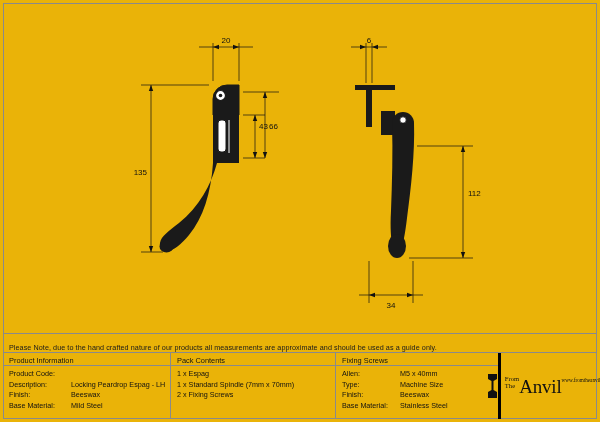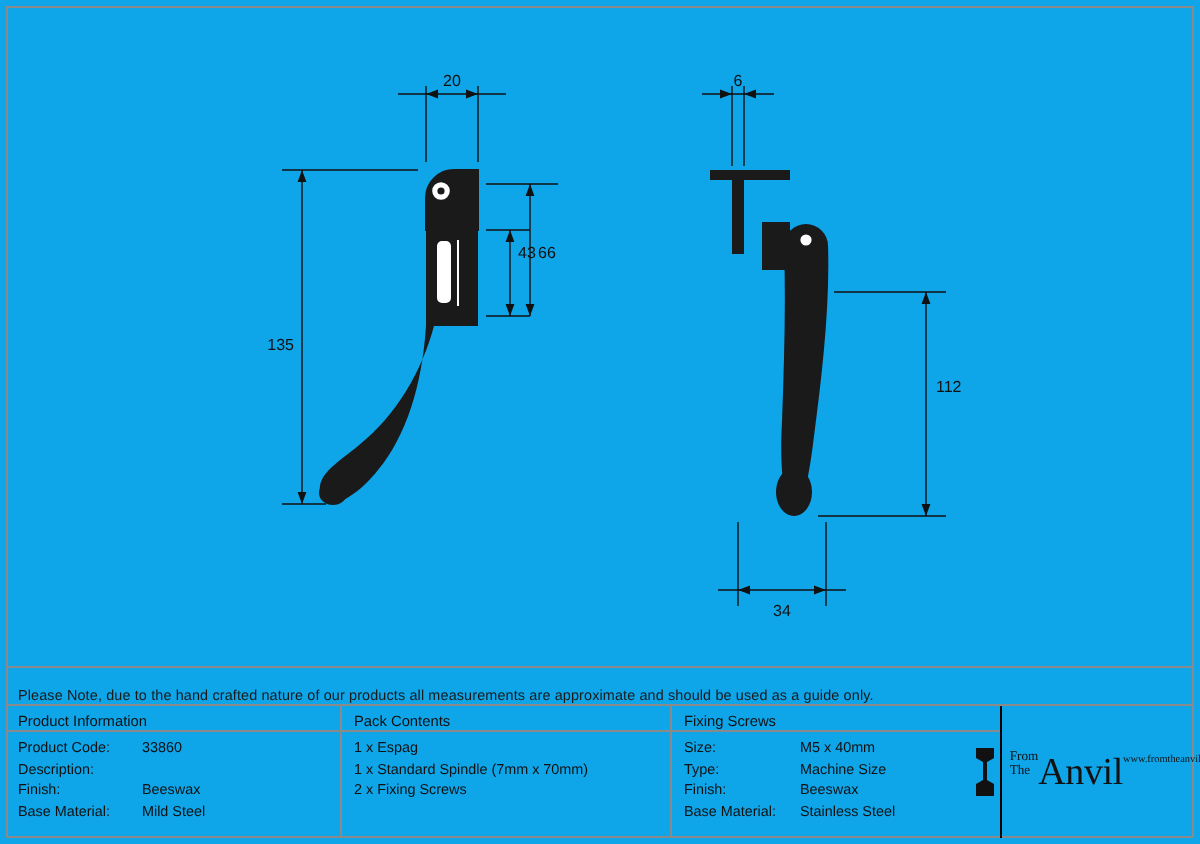--- a/index.html
+++ b/index.html
@@ -7,21 +7,21 @@
     padding: 0;
     background: #ffffff;
   }
   body {
     font-family: "Liberation Sans", sans-serif;
   }
   .sheet {
     position: relative;
     width: 600px;
     height: 422px;
-    background: #0ea5e9;
+    background: #eab308;
     box-sizing: border-box;
     overflow: hidden;
   }
   .outer-border {
     position: absolute;
     left: 3px;
     top: 3px;
     width: 594px;
     height: 416px;
     border: 1px solid #8a8a8a;
@@ -60,21 +60,21 @@
     height: 66px;
     display: flex;
   }
   .col {
     box-sizing: border-box;
     height: 100%;
     position: relative;
   }
   .col-info { width: 168px; border-right: 1px solid #8a8a8a; }
   .col-pack { width: 165px; border-right: 1px solid #8a8a8a; }
-  .col-fix  { width: 165px; border-right: 1px solid #000000; }
+  .col-fix  { width: 165px; border-right: 3px solid #000000; }
   .col-logo { width: 96px; }
   .col-head {
     font-size: 7.4px;
     color: #111;
     padding: 3px 0 0 6px;
     height: 13px;
     box-sizing: border-box;
     border-bottom: 1px solid #8a8a8a;
   }
   .col-body {
@@ -261,24 +261,24 @@
     <div class="note-text">Please Note, due to the hand crafted nature of our products all measurements are approximate and should be used as a guide only.</div>
   </div>
 
   <div class="table-area">
 
     <div class="col col-info">
       <div class="col-head">Product Information</div>
       <div class="col-body">
         <div class="kv">
           <span class="k">Product Code:</span>
-          <span class="v">33860</span>
         </div>
         <div class="kv">
           <span class="k">Description:</span>
+          <span class="v">Locking Peardrop Espag - LH</span>
         </div>
         <div class="kv">
           <span class="k">Finish:</span>
           <span class="v">Beeswax</span>
         </div>
         <div class="kv">
           <span class="k">Base Material:</span>
           <span class="v">Mild Steel</span>
         </div>
       </div>
@@ -290,21 +290,21 @@
         <div class="pack-line">1 x Espag</div>
         <div class="pack-line">1 x Standard Spindle (7mm x 70mm)</div>
         <div class="pack-line">2 x Fixing Screws</div>
       </div>
     </div>
 
     <div class="col col-fix">
       <div class="col-head">Fixing Screws</div>
       <div class="col-body">
         <div class="kv fix">
-          <span class="k">Size:</span>
+          <span class="k">Allen:</span>
           <span class="v">M5 x 40mm</span>
         </div>
         <div class="kv fix">
           <span class="k">Type:</span>
           <span class="v">Machine Size</span>
         </div>
         <div class="kv fix">
           <span class="k">Finish:</span>
           <span class="v">Beeswax</span>
         </div>

